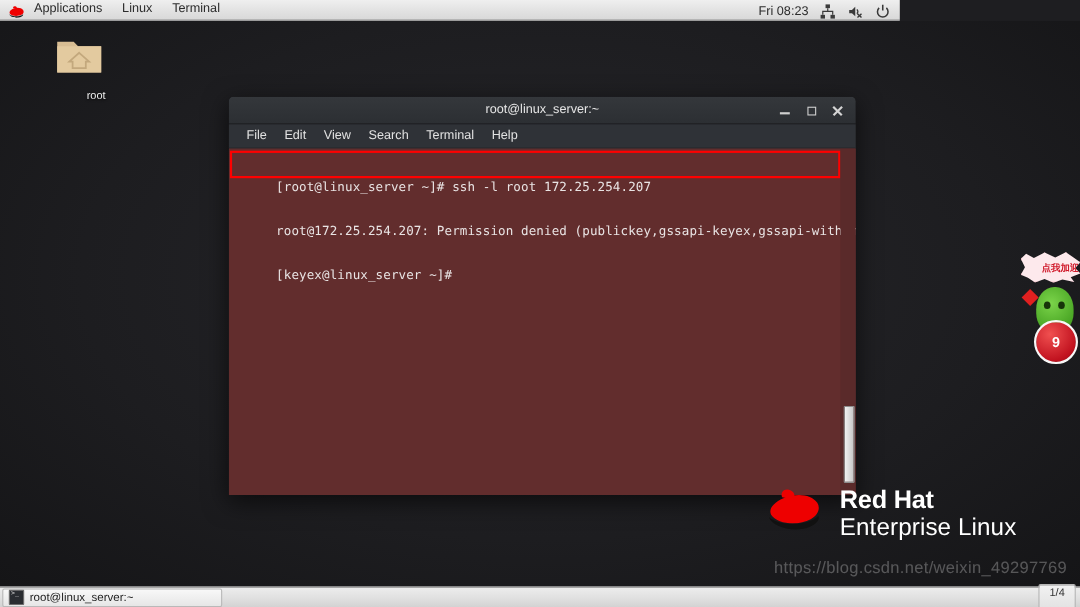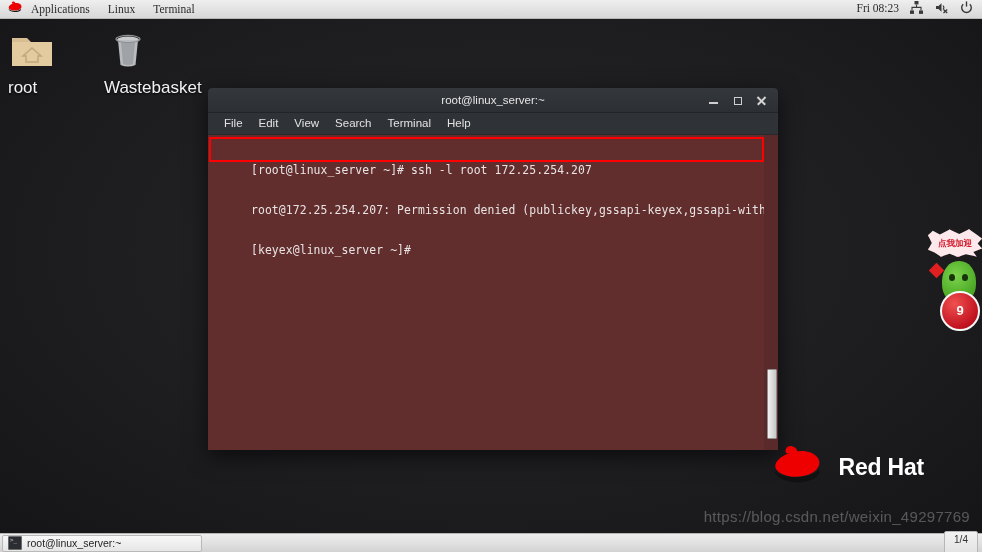--- a/index.html
+++ b/index.html
@@ -14,29 +14,28 @@
     overflow: hidden;
     background: #1e1e21;
     font-family: "Liberation Sans", sans-serif;
     -webkit-font-smoothing: antialiased;
   }
 
   
   #top-panel {
     position: absolute;
     left: 0; top: 0;
-    width: 982px; height: 19px;
+    width: 818px; height: 19px;
     background: linear-gradient(to bottom, #efefef 0%, #e3e3e3 50%, #d8d8d8 100%);
     border-bottom: 1px solid #b8b8b8;
     display: flex;
-    align-items: flex-start;
+    align-items: flex-end;
     box-sizing: border-box;
     font-size: 11.5px;
     color: #2a2a2a;
-    font-family: Liberation Serif, serif;
   }
   .panel-menu {
     display: flex;
     align-items: center;
     height: 19px;
   }
   .panel-item {
     padding: 0 9px;
     height: 19px;
     line-height: 19px;
@@ -74,23 +73,23 @@
   #desktop {
     position: absolute;
     left: 0; top: 19px;
     width: 982px; height: 514px;
     background:
       radial-gradient(ellipse at 50% 45%, #26262a 0%, #1d1d20 60%, #151517 100%);
   }
   .desk-icon {
     position: absolute;
     width: 88px;
-    text-align: left;
+    text-align: right;
     color: #f2f2f2;
-    font-size: 17px;
+    font-size: 10px;
     text-shadow: 0 1px 2px rgba(0,0,0,0.9);
   }
   .desk-icon .glyph {
     display: block;
     height: 48px;
     margin-bottom: 4px;
   }
   .desk-icon .lbl { display: block; line-height: 13px; }
 
   
@@ -257,21 +256,21 @@
   #float-bubble {
     position: absolute;
     right: 0; top: 0;
     width: 52px; height: 26px;
     background: #fde9ec;
     border: 1px solid #f4b9c3;
     color: #d01a2b;
     font-size: 8.5px;
     font-weight: bold;
     line-height: 26px;
-    text-align: center;
+    text-align: right;
     clip-path: polygon(0% 22%, 9% 6%, 22% 20%, 40% 2%, 58% 18%, 76% 1%, 90% 20%, 100% 34%,
                        92% 52%, 100% 70%, 84% 82%, 90% 98%, 70% 90%, 55% 100%, 40% 88%,
                        24% 99%, 12% 84%, 0% 74%, 7% 50%);
     overflow: hidden;
     white-space: nowrap;
     font-family: Liberation Serif, serif;
   }
   #float-mascot {
     position: absolute;
     right: 6px; top: 32px;
@@ -424,31 +423,20 @@
       <span class="glyph">
         <svg width="48" height="44" viewBox="0 0 48 44">
           <path d="M4 9 H19 L23 13 H44 V37 H4 Z" fill="#d8bd93"></path>
           <path d="M4 13 H44 V37 H4 Z" fill="#e3ca9f"></path>
           <path d="M24 19 L33 27 H30 V33 H18 V27 H15 Z" fill="none" stroke="#c3a87d" stroke-width="1.6"></path>
         </svg>
       </span>
       <span class="lbl">root</span>
     </div>
 
-    <div class="desk-icon" style="left:104px; top:10px;">
-      <span class="glyph">
-        <svg width="48" height="44" viewBox="0 0 48 44">
-          <ellipse cx="24" cy="11" rx="11" ry="3.4" fill="#c9cbcd"></ellipse>
-          <path d="M14 11 L16.5 36 Q24 39 31.5 36 L34 11 Z" fill="#b9bcbf"></path>
-          <path d="M17 13 L19 35 Q24 37 29 35 L31 13 Z" fill="#9fa3a7"></path>
-          <ellipse cx="24" cy="10" rx="12" ry="3.6" fill="none" stroke="#8e9194" stroke-width="1.2"></ellipse>
-        </svg>
-      </span>
-      <span class="lbl">Wastebasket</span>
-    </div>
 
     <div id="terminal-window">
 
       <div id="titlebar">
         <span id="window-title">root@linux_server:~</span>
         <div class="wbtns">
           <span class="wbtn min"></span>
           <span class="wbtn max"></span>
           <span class="wbtn close"></span>
         </div>
@@ -479,20 +467,21 @@
     <div id="rhel-brand">
       <span>
         <svg width="58" height="44" viewBox="0 0 58 44">
           <path d="M8 26 C5 20 12 13 22 10 C33 6 45 8 50 15 C53 20 51 26 44 30 C33 36 14 35 8 26 Z" fill="#ee0000"></path>
           <path d="M6 28 C16 37 42 36 51 27 C53 31 47 37 36 39 C22 41 8 35 6 28 Z" fill="#111111"></path>
           <path d="M18 10 C16 5 21 1 26 4 C30 6 30 10 28 12 Z" fill="#ee0000"></path>
         </svg>
       </span>
       <span id="rhel-text">
         <span id="rhel-line1" style="display:block;">Red Hat</span>
+        <span id="rhel-line2" style="display:block;">Enterprise Linux</span>
       </span>
     </div>
 
     <div id="float-widget">
       <div id="float-bubble">点我加迎</div>
       <div id="float-diamond"></div>
       <div id="float-mascot"></div>
       <div id="float-badge">9</div>
     </div>
 

